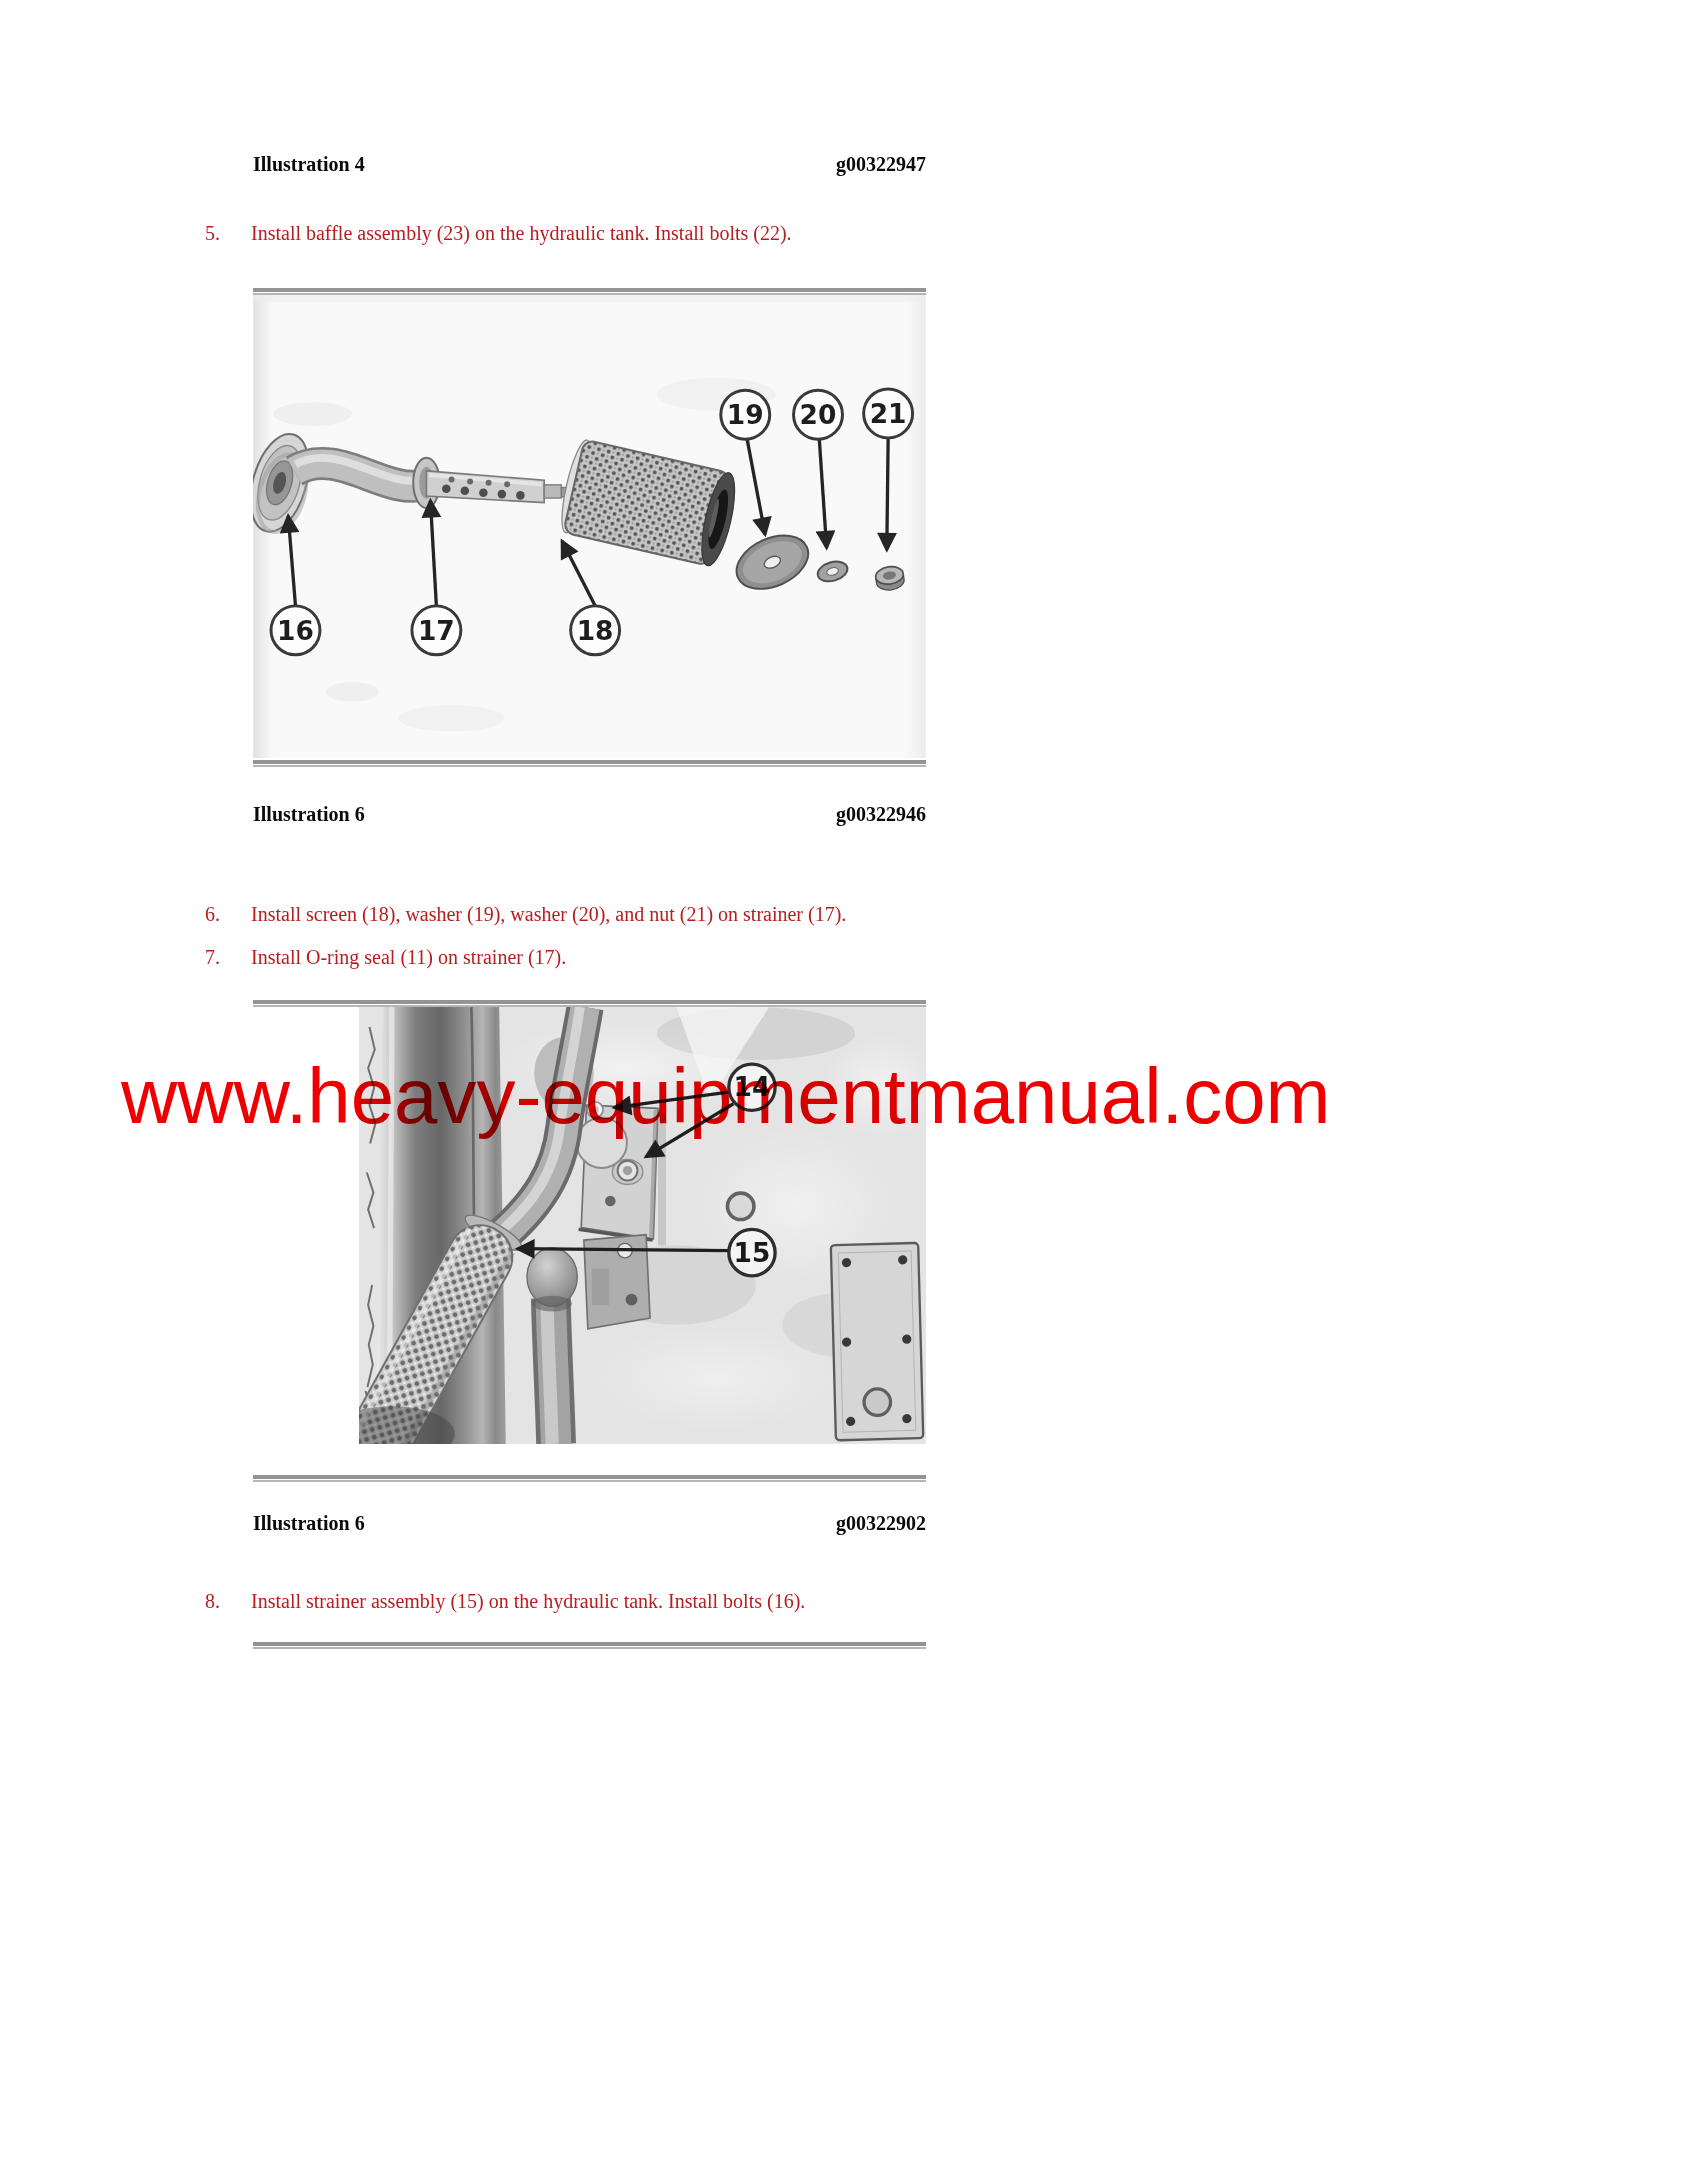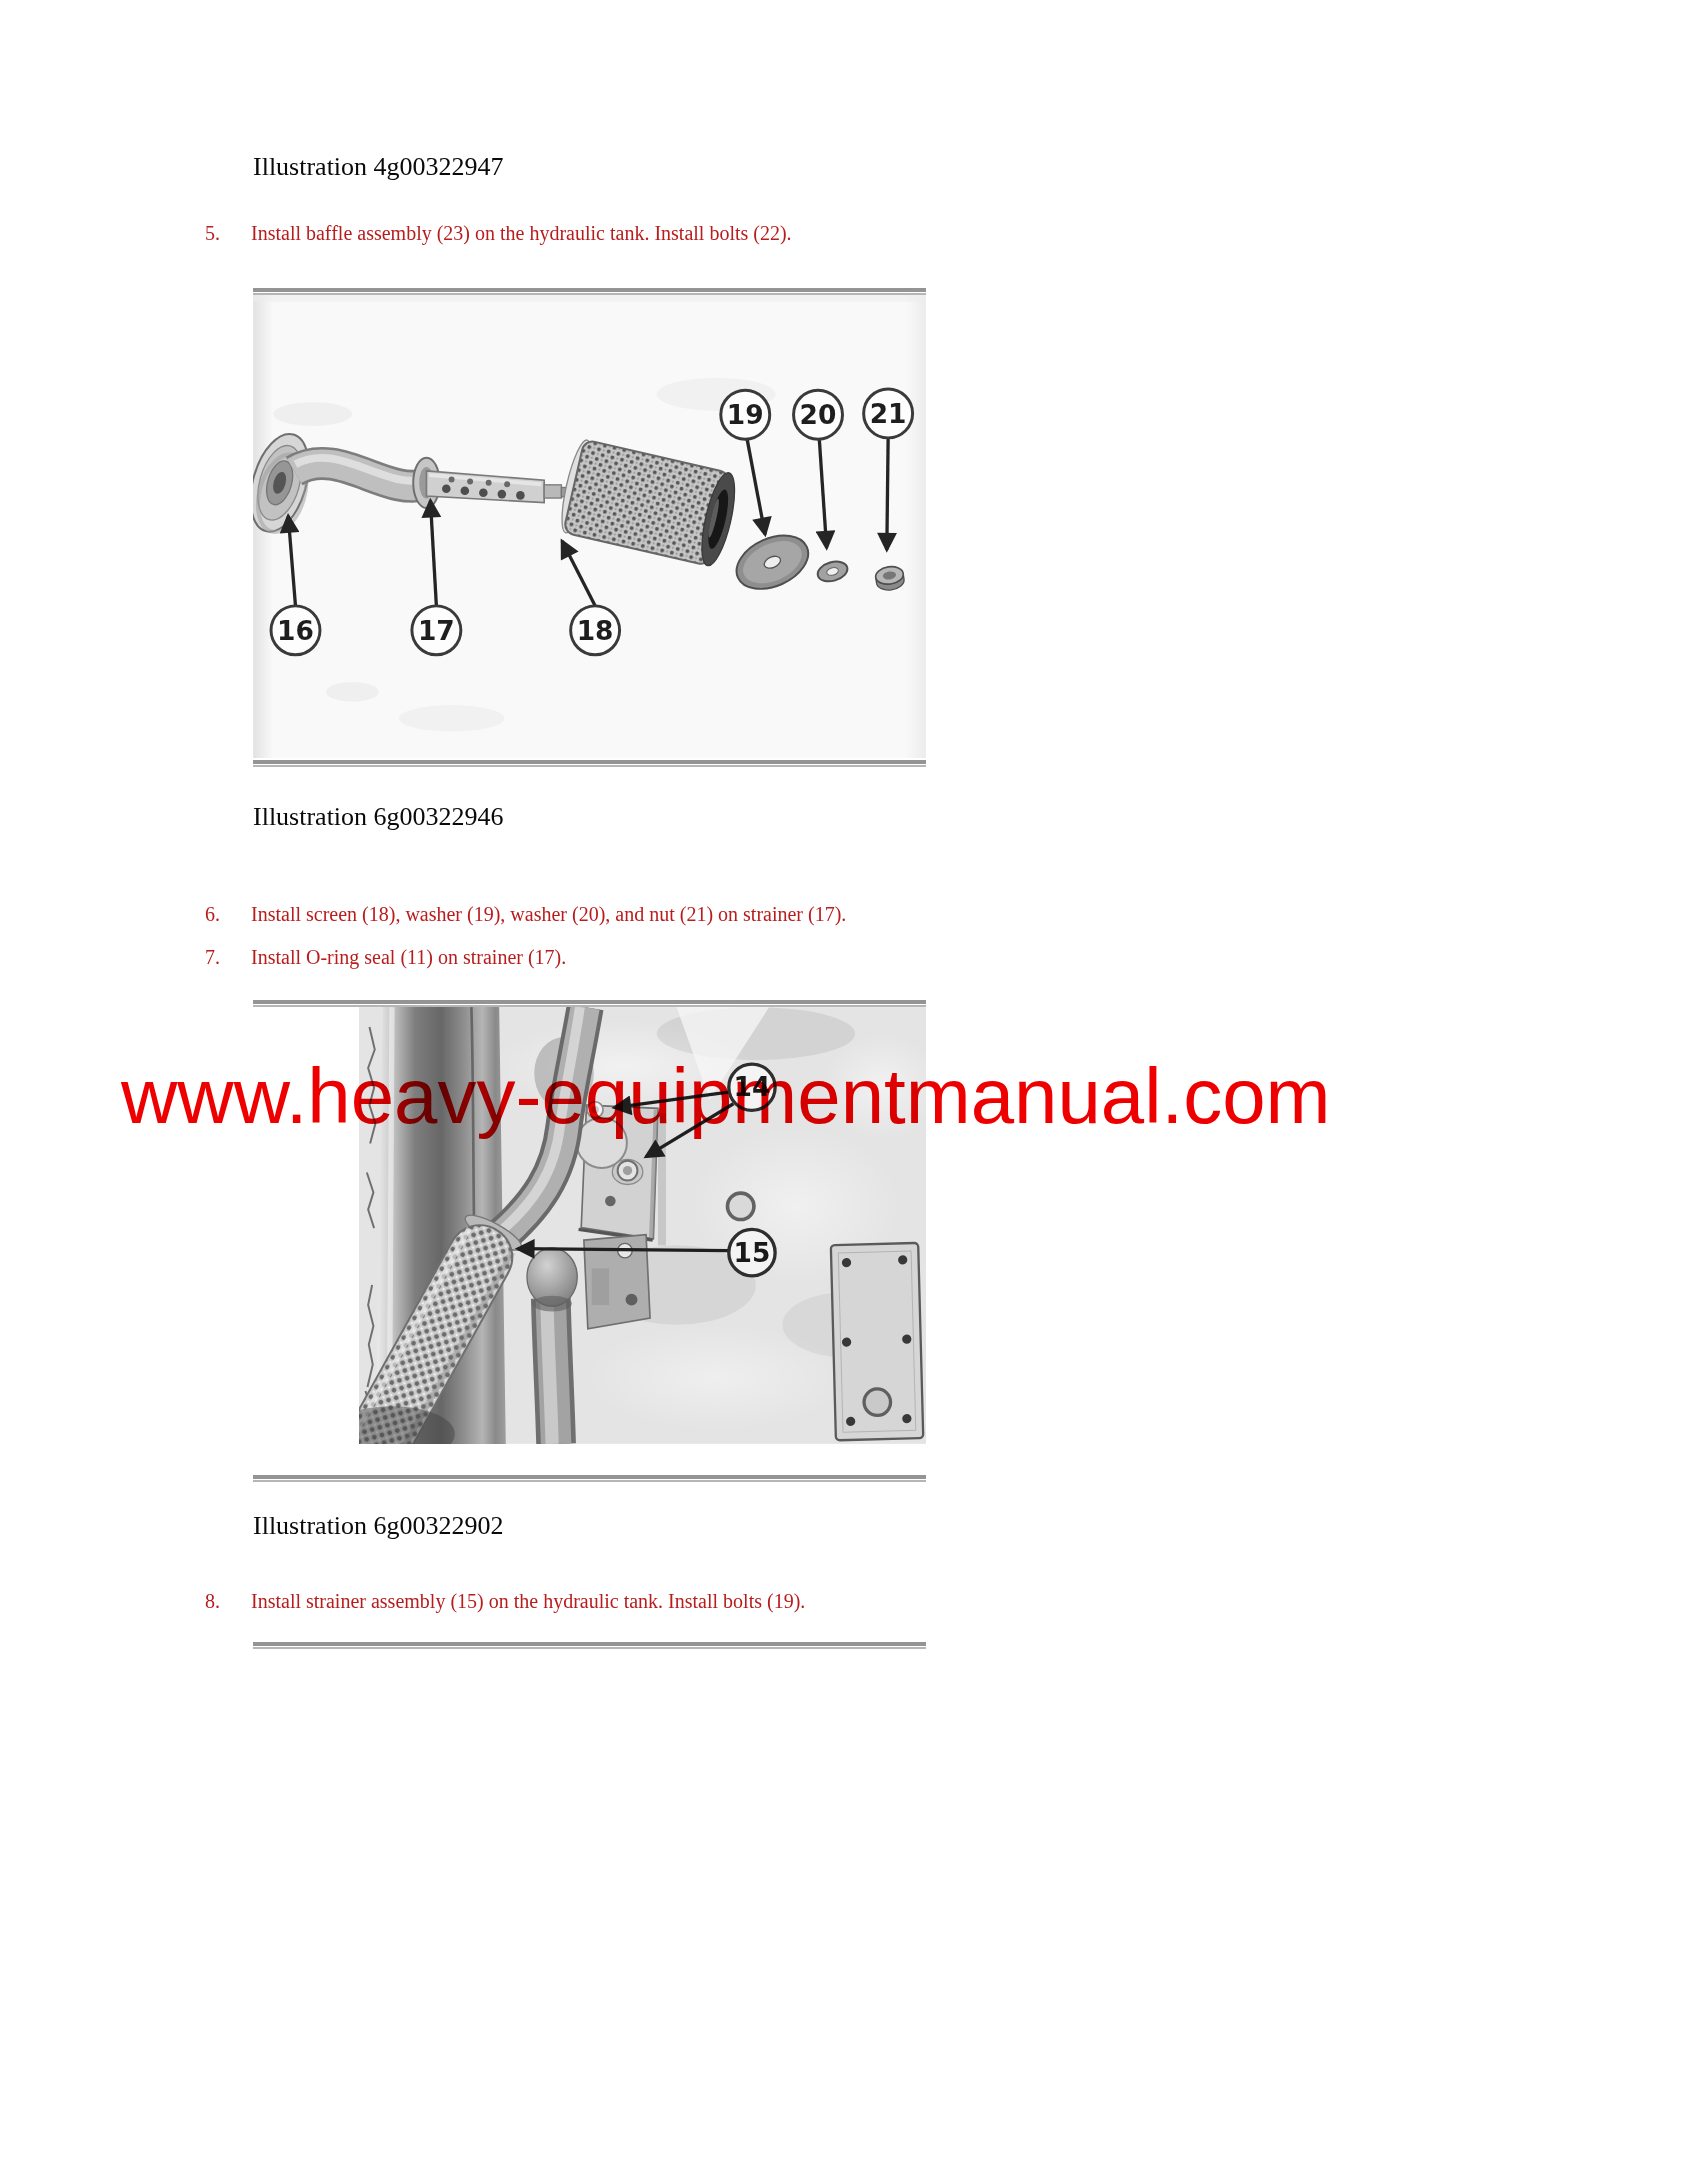--- a/index.html
+++ b/index.html
@@ -2,22 +2,22 @@
 <html style="font-size:10.6px"><head>
 <meta charset="utf-8">
 <style>
   html,body { margin:0; padding:0; }
   body {
     width:1687px; height:2183px; position:relative; overflow:hidden;
     background:#ffffff; font-family:"Liberation Serif", serif; color:#000;
   }
   .abs { position:absolute; }
   .cap {
-    left:253px; width:673px; display:flex; 
-    font-size:26px; line-height:1.1; color:#0a0a0a;
+    left:253px; width:673px; display:flex; justify-content:space-between;
+    font-size:20px; line-height:1.1; color:#0a0a0a;font-weight:bold;
   }
   .step { left:205px; font-size:20px; line-height:1.15; white-space:nowrap; color:#b91c1c; }
   .step .num { display:inline-block; width:46px; }
   .rule {
     left:253px; width:673px; height:8px;
     background:linear-gradient(to bottom,#949494 0,#949494 4px,#ffffff 4px,#ffffff 5.3px,#b5b5b5 5.3px,#b5b5b5 7.3px,transparent 7.3px);
   }
   .wm {
     left:121px; top:1057px; z-index:60;
     font-family:Liberation Sans, sans-serif; font-size:78px; line-height:1;
@@ -323,21 +323,21 @@
   </svg>
 
   <div class="abs rule" style="top:1475px;"></div>
 
   <div class="abs cap" style="top:1512px;">
     <span>Illustration 6</span>
     <span>g00322902</span>
   </div>
 
   <div class="abs step" style="top:1590px;">
-    <span class="num">8.</span><span>Install strainer assembly (15) on the hydraulic tank. Install bolts (19).</span>
+    <span class="num">8.</span><span>Install strainer assembly (15) on the hydraulic tank. Install bolts (16).</span>
   </div>
 
   <div class="abs rule" style="top:1642px;"></div>
 
   <div class="abs wm">www.heavy-equipmentmanual.com</div>
 
 </div>
 
 
 </body></html>

